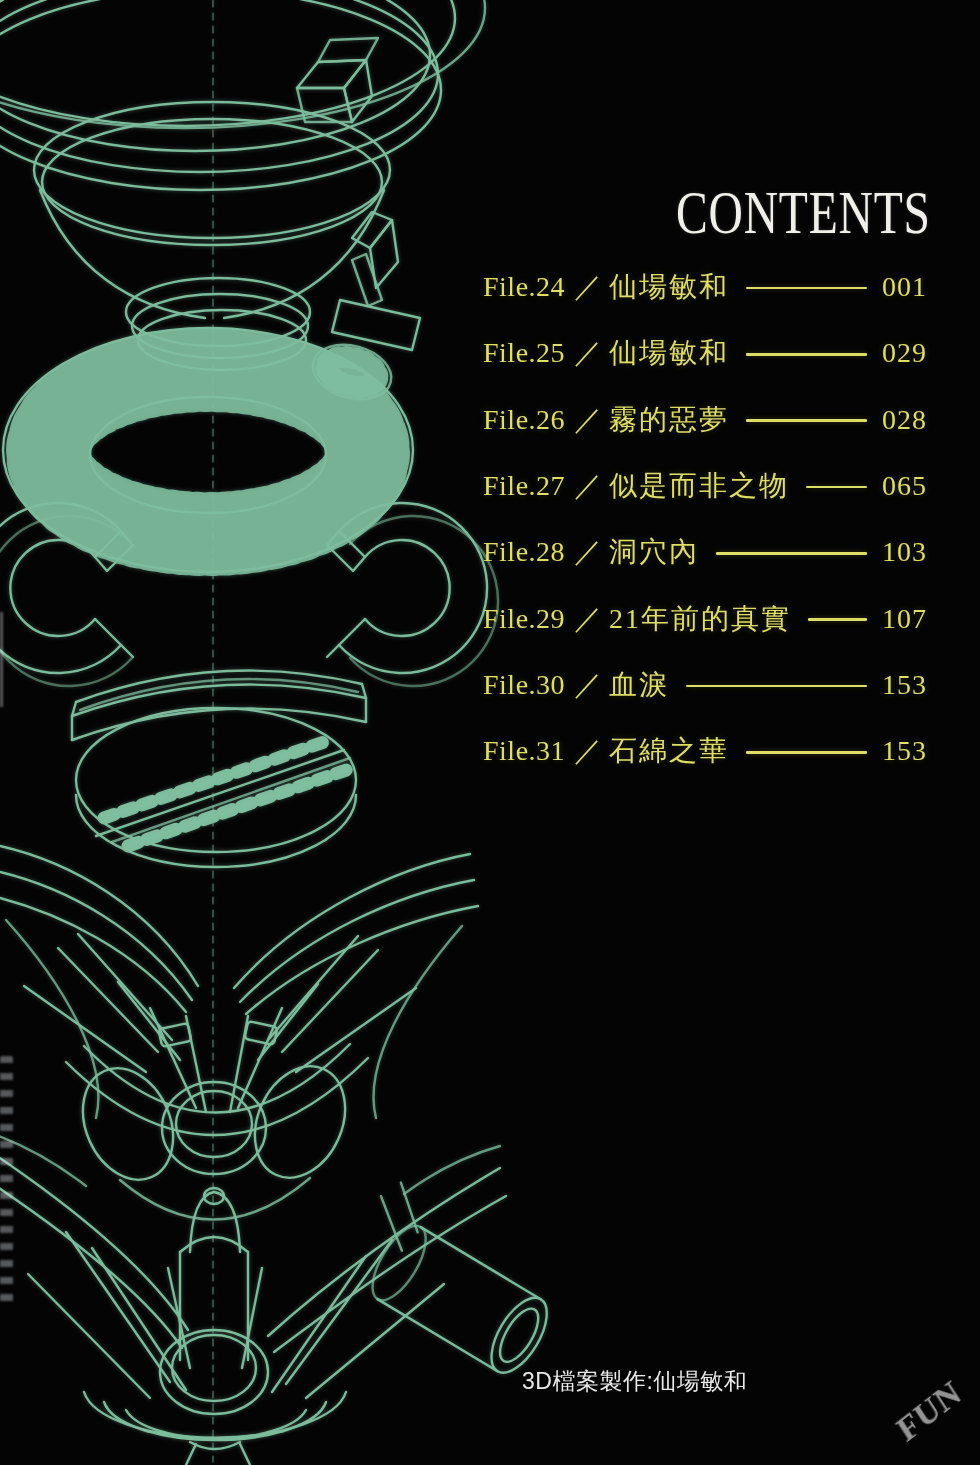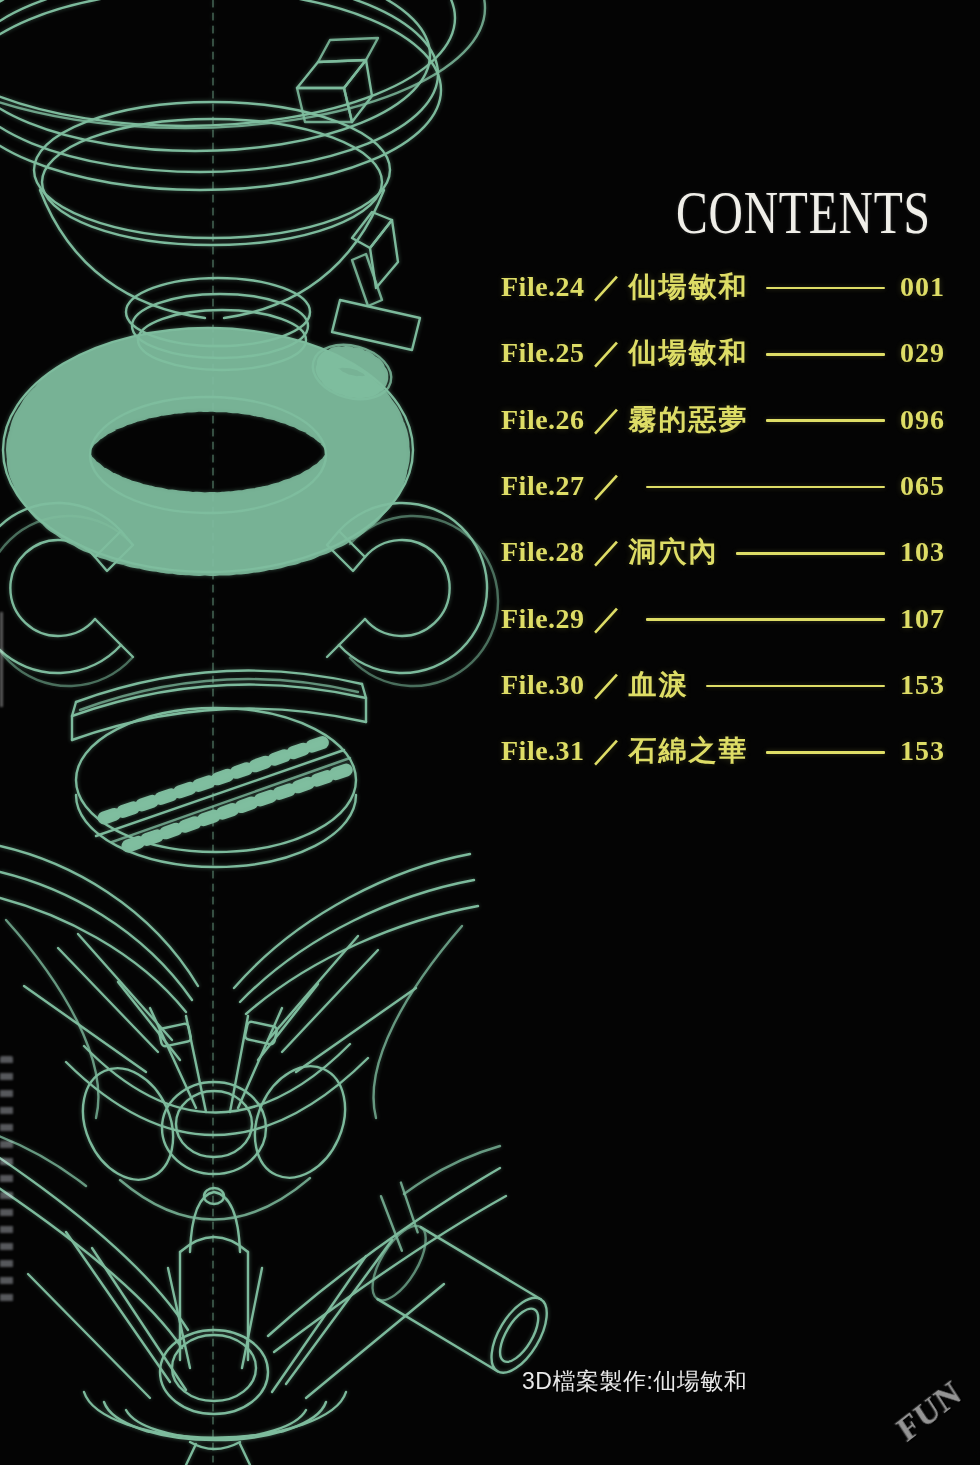--- a/index.html
+++ b/index.html
@@ -19,21 +19,21 @@
   .wireframe-svg{position:absolute;left:0;top:0;pointer-events:none;
     filter:drop-shadow(0 0 2px rgba(133,198,166,.45));}
   .wf{stroke:var(--wireframe-teal);stroke-width:2.4;fill:none;
     stroke-linecap:round;stroke-linejoin:round;opacity:.93;}
   .page-title{
     position:absolute;left:676px;top:178px;
     font-size:61px;color:var(--title-white);white-space:nowrap;
     transform:scaleX(.78);transform-origin:left top;letter-spacing:1px;
     text-shadow:0 0 4px rgba(255,255,255,.18);
   }
-  .toc{position:absolute;left:501px;top:254px;width:453px;font-weight:bold;}
+  .toc{position:absolute;left:483px;top:254px;width:453px;}
   .toc-row{height:66.3px;display:flex;align-items:center;
     color:var(--accent-yellow);font-size:28px;white-space:nowrap;
     text-shadow:0 0 6px rgba(222,221,102,.22);}
   .toc-file{letter-spacing:.5px;}
   .toc-sep{margin:0 7px 0 9px;}
   .toc-title{letter-spacing:2px;}
   .toc-rule{flex:1;height:2.6px;background:var(--accent-yellow);
     margin:2px 15px 0 17px;border-radius:1px;min-width:28px;
     box-shadow:0 0 5px rgba(222,221,102,.25);}
   .toc-page{width:54px;text-align:left;letter-spacing:1px;}
@@ -238,38 +238,40 @@
     <span class="toc-sep">／</span>
     <span class="toc-title">仙場敏和</span>
     <span class="toc-rule"></span>
     <span class="toc-page">029</span>
   </div>
   <div class="toc-row">
     <span class="toc-file">File.26</span>
     <span class="toc-sep">／</span>
     <span class="toc-title">霧的惡夢</span>
     <span class="toc-rule"></span>
-    <span class="toc-page">096</span>
+    <span class="toc-page">028</span>
   </div>
   <div class="toc-row">
     <span class="toc-file">File.27</span>
     <span class="toc-sep">／</span>
+    <span class="toc-title">似是而非之物</span>
     <span class="toc-rule"></span>
     <span class="toc-page">065</span>
   </div>
   <div class="toc-row">
     <span class="toc-file">File.28</span>
     <span class="toc-sep">／</span>
     <span class="toc-title">洞穴內</span>
     <span class="toc-rule"></span>
     <span class="toc-page">103</span>
   </div>
   <div class="toc-row">
     <span class="toc-file">File.29</span>
     <span class="toc-sep">／</span>
+    <span class="toc-title">21年前的真實</span>
     <span class="toc-rule"></span>
     <span class="toc-page">107</span>
   </div>
   <div class="toc-row">
     <span class="toc-file">File.30</span>
     <span class="toc-sep">／</span>
     <span class="toc-title">血淚</span>
     <span class="toc-rule"></span>
     <span class="toc-page">153</span>
   </div>

